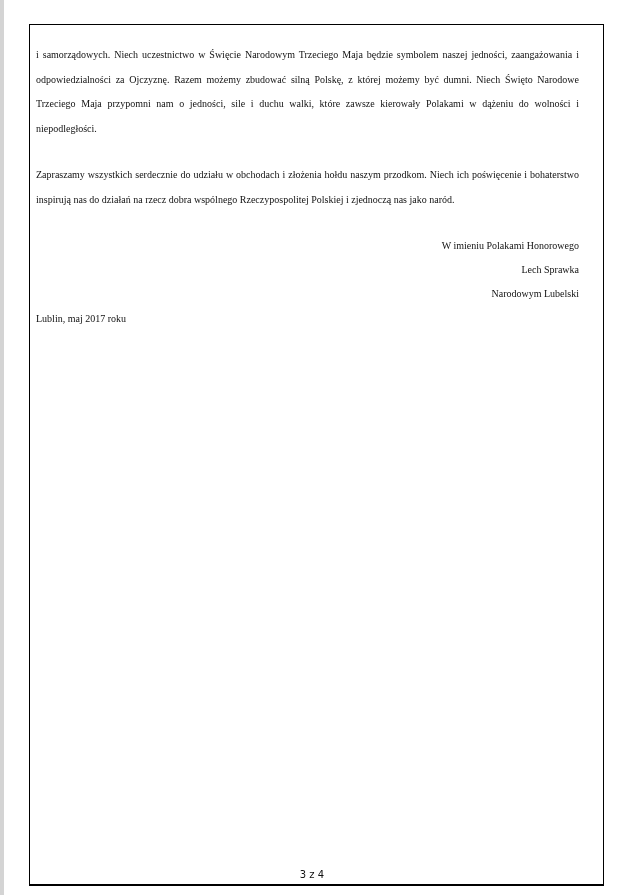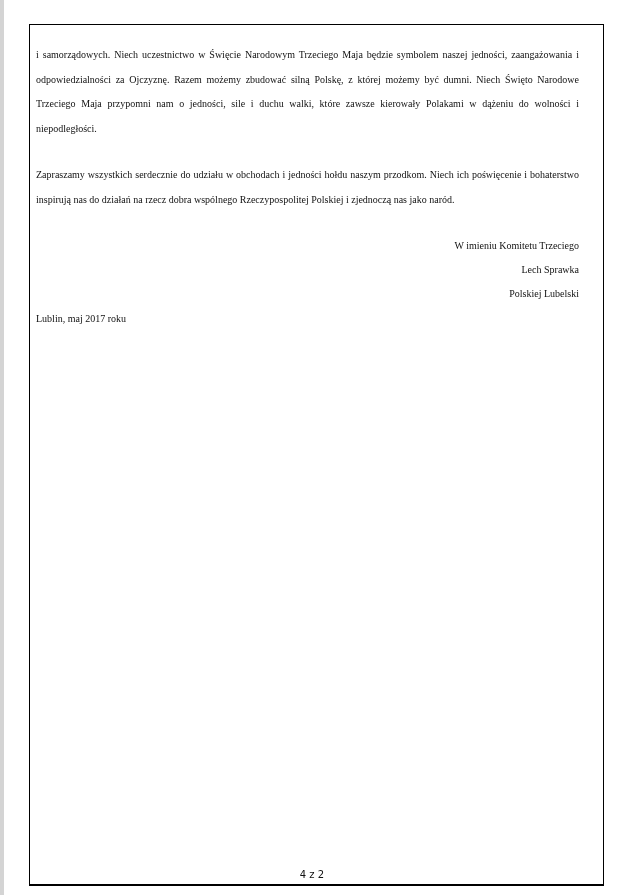--- a/index.html
+++ b/index.html
@@ -28,24 +28,24 @@
   </style>
 </head>
 <body>
 
 <div class="left-strip"></div>
 
 <div class="page-frame"></div>
 
 <div class="content">
   <p class="para">i samorządowych. Niech uczestnictwo w Święcie Narodowym Trzeciego Maja będzie symbolem naszej jedności, zaangażowania i odpowiedzialności za Ojczyznę. Razem możemy zbudować silną Polskę, z której możemy być dumni. Niech Święto Narodowe Trzeciego Maja przypomni nam o jedności, sile i duchu walki, które zawsze kierowały Polakami w dążeniu do wolności i niepodległości.</p>
-  <p class="para">Zapraszamy wszystkich serdecznie do udziału w obchodach i jedności hołdu naszym przodkom. Niech ich poświęcenie i bohaterstwo inspirują nas do działań na rzecz dobra wspólnego Rzeczypospolitej Polskiej i zjednoczą nas jako naród.</p>
+  <p class="para">Zapraszamy wszystkich serdecznie do udziału w obchodach i złożenia hołdu naszym przodkom. Niech ich poświęcenie i bohaterstwo inspirują nas do działań na rzecz dobra wspólnego Rzeczypospolitej Polskiej i zjednoczą nas jako naród.</p>
 
   <div class="sig">
-    <div>W imieniu Komitetu Trzeciego</div>
+    <div>W imieniu Polakami Honorowego</div>
     <div>Lech Sprawka</div>
-    <div>Polskiej Lubelski</div>
+    <div>Narodowym Lubelski</div>
   </div>
 
   <div class="place-date">Lublin, maj 2017 roku</div>
 </div>
 
-<div class="footer">4 z 2</div>
+<div class="footer">3 z 4</div>
 
 </body></html>

